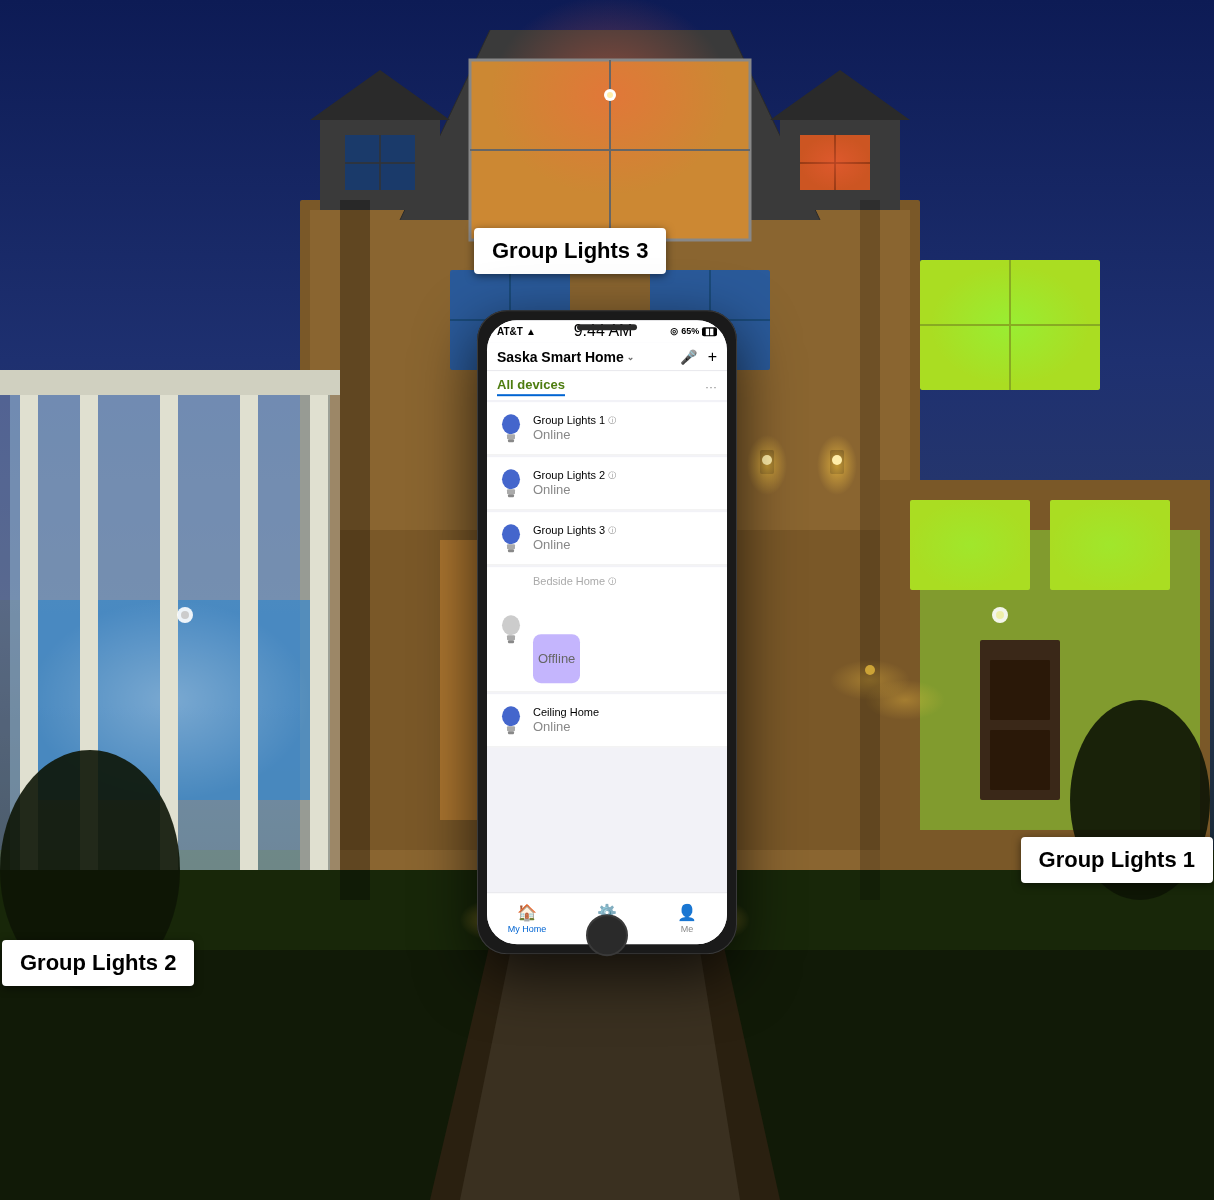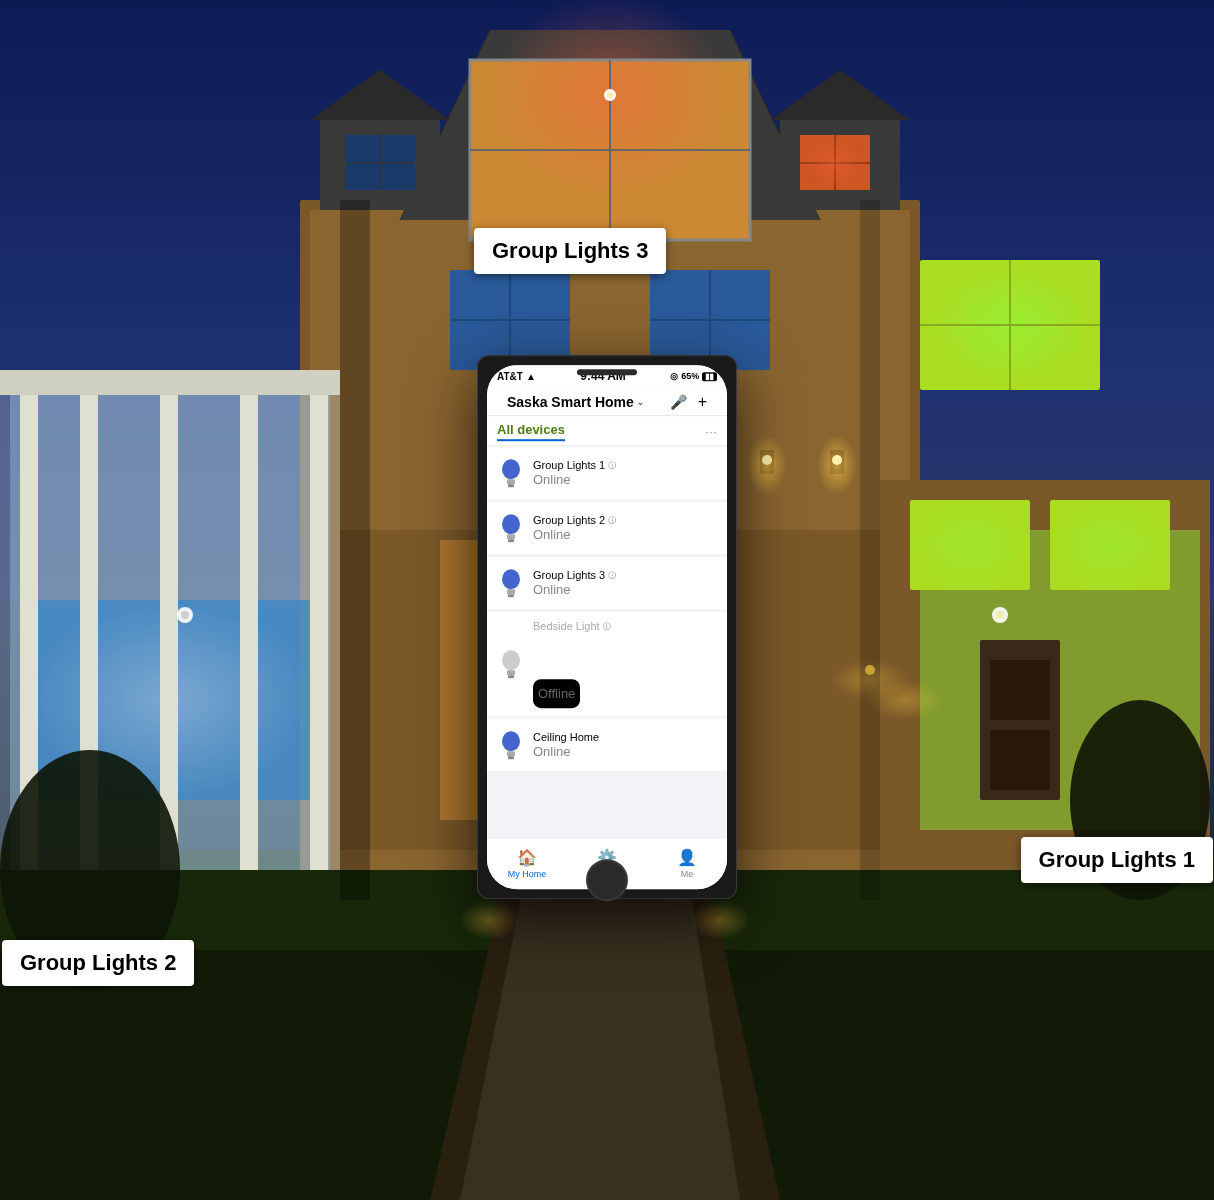--- a/index.html
+++ b/index.html
@@ -46,23 +46,23 @@
     .phone-wrapper {
       position: absolute;
       left: 50%;
       top: 50%;
       transform: translate(-50%, -45%);
       z-index: 100;
     }
 
     .phone {
       width: 260px;
-      height: 544px;
+      height: 644px;
       background: #1a1a1a;
-      border-radius: 12px;
+      border-radius: 30px;
       padding: 10px;
       box-shadow: 0 20px 60px rgba(0,0,0,0.7), inset 0 0 0 1px #3a3a3a;
       position: relative;
     }
 
     .phone-screen {
       width: 100%;
       height: 100%;
       background: #f2f2f7;
       border-radius: 30px;
@@ -81,21 +81,21 @@
       font-size: 10px;
       font-weight: 600;
     }
 
     .status-left { display: flex; gap: 3px; align-items: center; }
     .status-right { display: flex; gap: 3px; align-items: center; font-size: 9px; }
 
     
     .app-header {
       background: white;
-      padding: 6px 20px 4px;
+      padding: 6px 10px 4px;
       display: flex;
       align-items: center;
       justify-content: space-between;
       border-bottom: 1px solid #e5e5ea;
     }
 
     .app-title {
       font-size: 14px;
       font-weight: 600;
       color: #000;
@@ -162,23 +162,23 @@
       gap: 3px;
     }
 
     .device-status {
       font-size: 13px;
       color: #888;
       margin-top: 1px;
     }
 
     .device-status.offline {
-      background: #000000;
+      background: #c4b5fd;
       border-radius: 8px;
-      padding: 7px 5px;
+      padding: 17px 5px;
       display: inline-block;
       color: #666;
       margin-top: 47px;
     }
 
     .info-icon { font-size: 8px; color: #888; }
 
     
     .tab-bar {
       background: white;
@@ -431,21 +431,21 @@
     <div class="phone-camera"></div>
 
     <div class="phone-screen">
       <div class="screen-content">
 
         <div class="status-bar">
           <div class="status-left">
             <span>AT&amp;T</span>
             <span>▲</span>
           </div>
-          <span style="font-size:12px; font-weight:700;">9:44 AM</span>
+          <span style="font-size:16px; font-weight:400;">9:44 AM</span>
           <div class="status-right">
             <span>◎</span>
             <span>65%</span>
             <span style="background:#000; color:white; padding:0 3px; border-radius:2px; font-size:8px;">▮▮</span>
           </div>
         </div>
 
         <div class="app-header">
           <div class="app-title">
             <span>Saska Smart Home</span>
@@ -518,21 +518,21 @@
           <div class="device-item">
             <div class="device-icon">
               <svg width="22" height="32" viewBox="0 0 22 32">
                 <ellipse cx="11" cy="12" rx="9" ry="10" fill="#cccccc"></ellipse>
                 <rect x="7" y="22" width="8" height="5" fill="#aaa" rx="1"></rect>
                 <rect x="8" y="27" width="6" height="3" fill="#888" rx="1"></rect>
               </svg>
             </div>
             <div class="device-info">
               <div class="device-name" style="color:#aaa;">
-                <span>Bedside Light</span>
+                <span>Bedside Home</span>
                 <span class="info-icon">ⓘ</span>
               </div>
               <div class="device-status offline">Offline</div>
             </div>
           </div>
 
           <div class="device-item">
             <div class="device-icon">
               <svg width="22" height="32" viewBox="0 0 22 32">
                 <ellipse cx="11" cy="12" rx="9" ry="10" fill="#4466cc"></ellipse>

